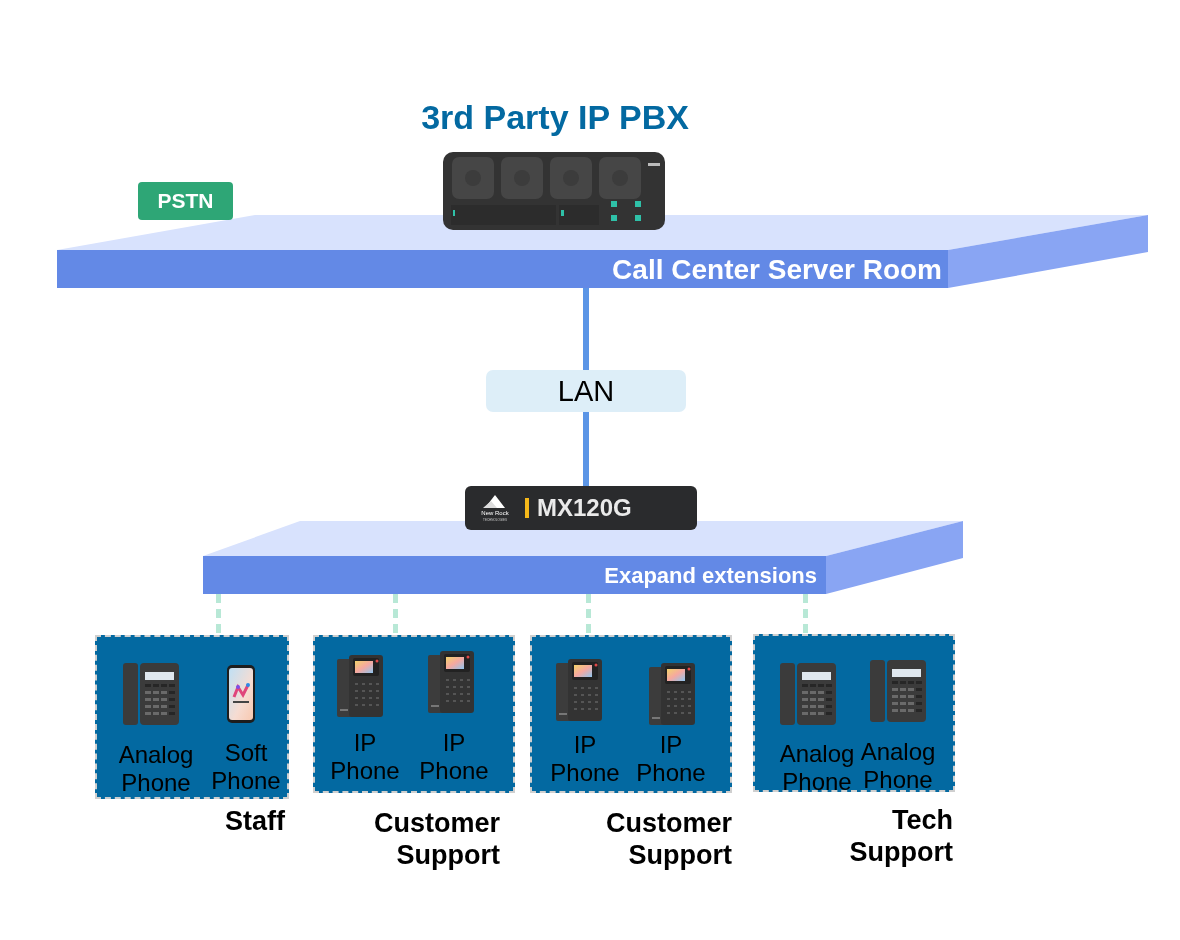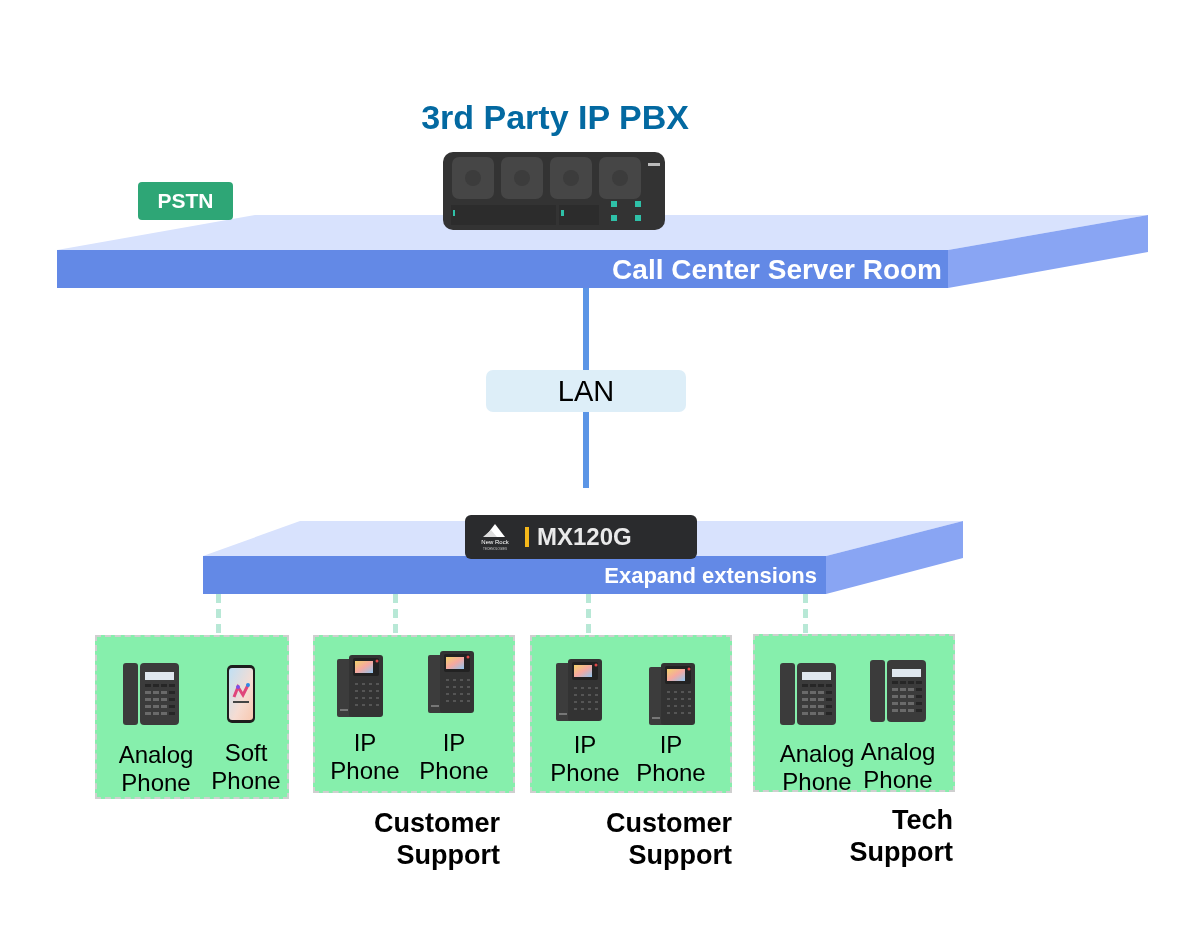--- a/index.html
+++ b/index.html
@@ -8,27 +8,27 @@
   .abs { position: absolute; }
   svg.stage { position: absolute; left: 0; top: 0; }
   .title { left: 380px; top: 98px; width: 350px; text-align: center; font-weight: bold;
            font-size: 34px; color: #0369a1; }
   .pstn { left: 138px; top: 182px; width: 95px; height: 38px; background: #2ea676; border-radius: 4px;
           color: #fff; font-weight: bold; font-size: 21px; line-height: 38px; text-align: center; }
   .room-label { left: 520px; top: 252px; width: 422px; text-align: right; color: #fff; font-weight: bold;
                 font-size: 28px; line-height: 36px; }
   .lan { left: 486px; top: 370px; width: 200px; height: 42px; background: #ddeef8; border-radius: 7px;
          text-align: center; line-height: 42px; font-size: 29px; color: #000; }
-  .mx { left: 465px; top: 486px; width: 232px; height: 44px; background: #2a2b2d; border-radius: 6px; margin-top: 29px; }
+  .mx { left: 465px; top: 486px; width: 232px; height: 44px; background: #2a2b2d; border-radius: 6px; }
   .mx-logo { left: 6px; top: 6px; width: 48px; height: 32px; }
   .mx-bar { left: 60px; top: 12px; width: 4px; height: 20px; background: #f5b81a; }
   .mx-name { left: 72px; top: 7px; color: #eaeaea; font-weight: bold; font-size: 24px; line-height: 30px; }
   .ext-label { left: 480px; top: 558px; width: 337px; text-align: right; color: #fff; font-weight: bold;
                font-size: 22px; line-height: 36px; }
-  .group { background: #86efac; border: 2px dashed #cfcfcf; box-sizing: border-box; }
+  .group { background: #0369a1; border: 2px dashed #cfcfcf; box-sizing: border-box; }
   .dev-label { position: absolute; text-align: center; font-size: 24px; line-height: 28px; color: #000; width: 100px; }
   .grp-title { text-align: right; font-weight: bold; font-size: 27px; line-height: 32px; color: #000; }
   .conn { width: 5px; background: repeating-linear-gradient(#b8e8d6 0 9px, transparent 9px 15px); }
 </style>
 </head>
 <body>
 
 <svg class="stage" width="1180" height="940">
 
   <g>
@@ -192,20 +192,21 @@
   <div class="dev-label" style="left:9px;top:104px;">
     <div>Analog</div>
     <div>Phone</div>
   </div>
   <div class="dev-label" style="left:99px;top:102px;">
     <div>Soft</div>
     <div>Phone</div>
   </div>
 </div>
 <div class="abs grp-title" style="left:120px;top:805px;width:165px;">
+  <div>Staff</div>
 </div>
 
 <div class="abs group" style="left:313px;top:635px;width:202px;height:158px;">
   <svg class="abs" style="left:22px;top:18px;" width="46" height="62">
       <use href="#ipphone"></use>
     </svg>
   <svg class="abs" style="left:113px;top:14px;" width="46" height="62">
       <use href="#ipphone"></use>
     </svg>
   <div class="dev-label" style="left:0px;top:92px;">

